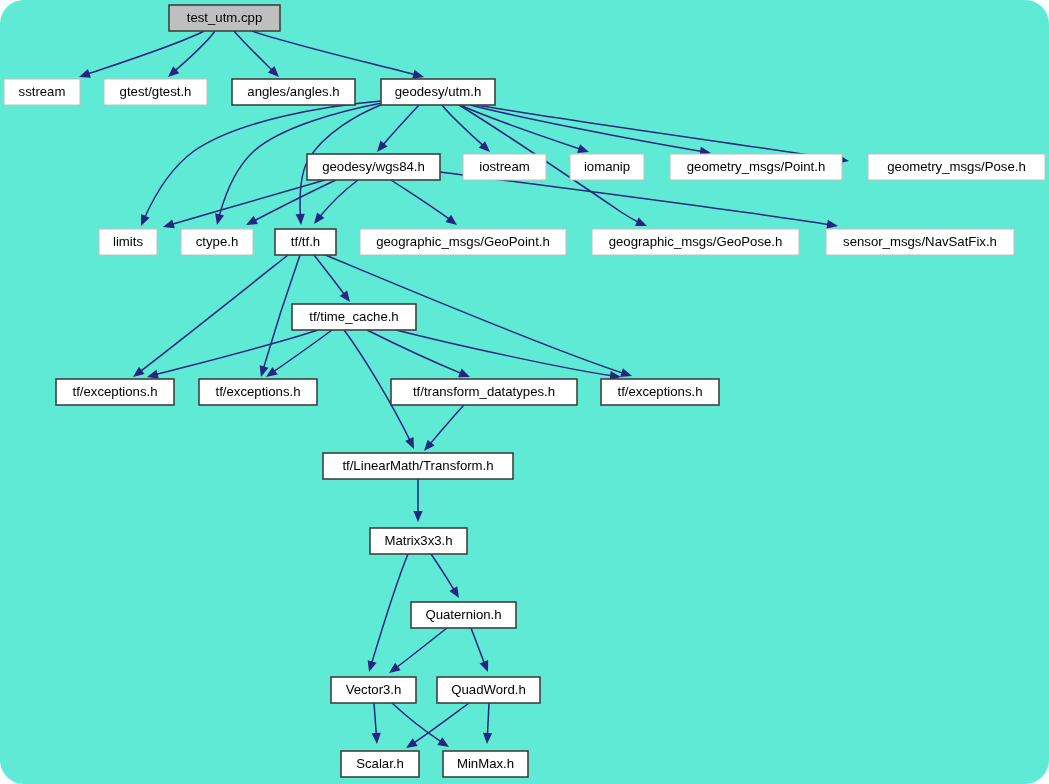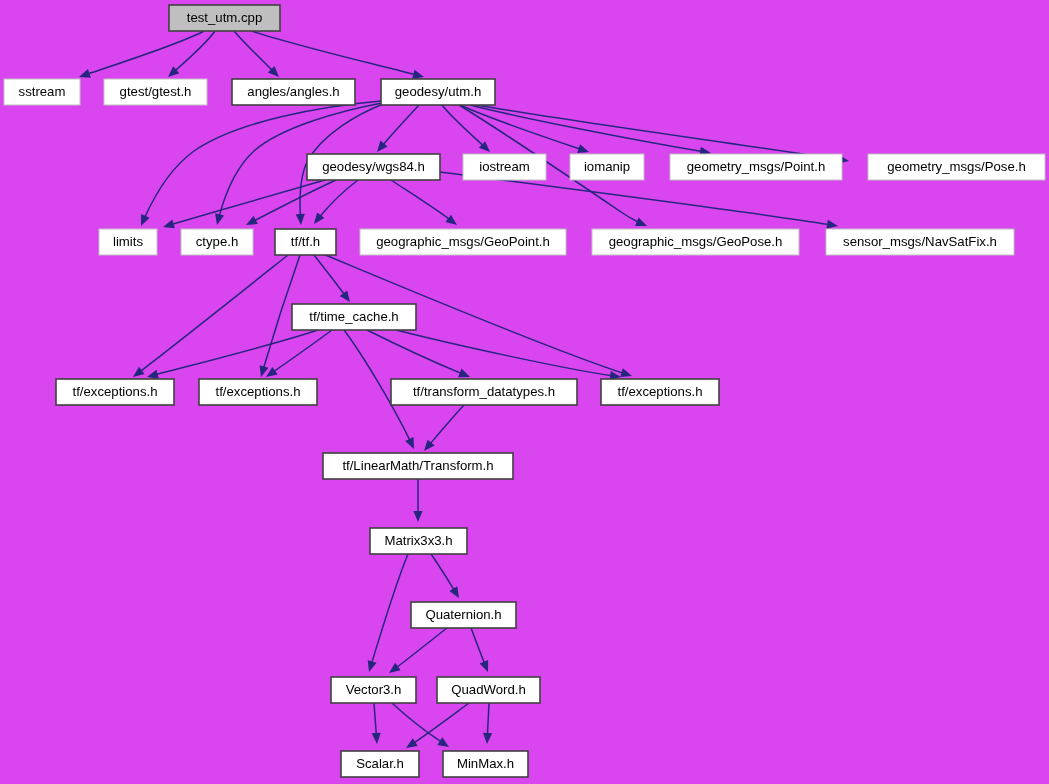--- a/index.html
+++ b/index.html
@@ -4,23 +4,24 @@
 <style>
   html, body {
     margin: 0;
     padding: 0;
     background: #ffffff;
   }
   #graph-root {
     position: relative;
     width: 1049px;
     height: 784px;
-    background: #d946ef;
+    background: #5eead4;
     font-family: "Liberation Sans", sans-serif;
     overflow: hidden;
+    border-radius: 24px;
   }
   svg#dep-graph {
     display: block;
     width: 1049px;
     height: 784px;
   }
   .node-box {
     fill: #ffffff;
     stroke: #bfbfbf;
     stroke-width: 1;

